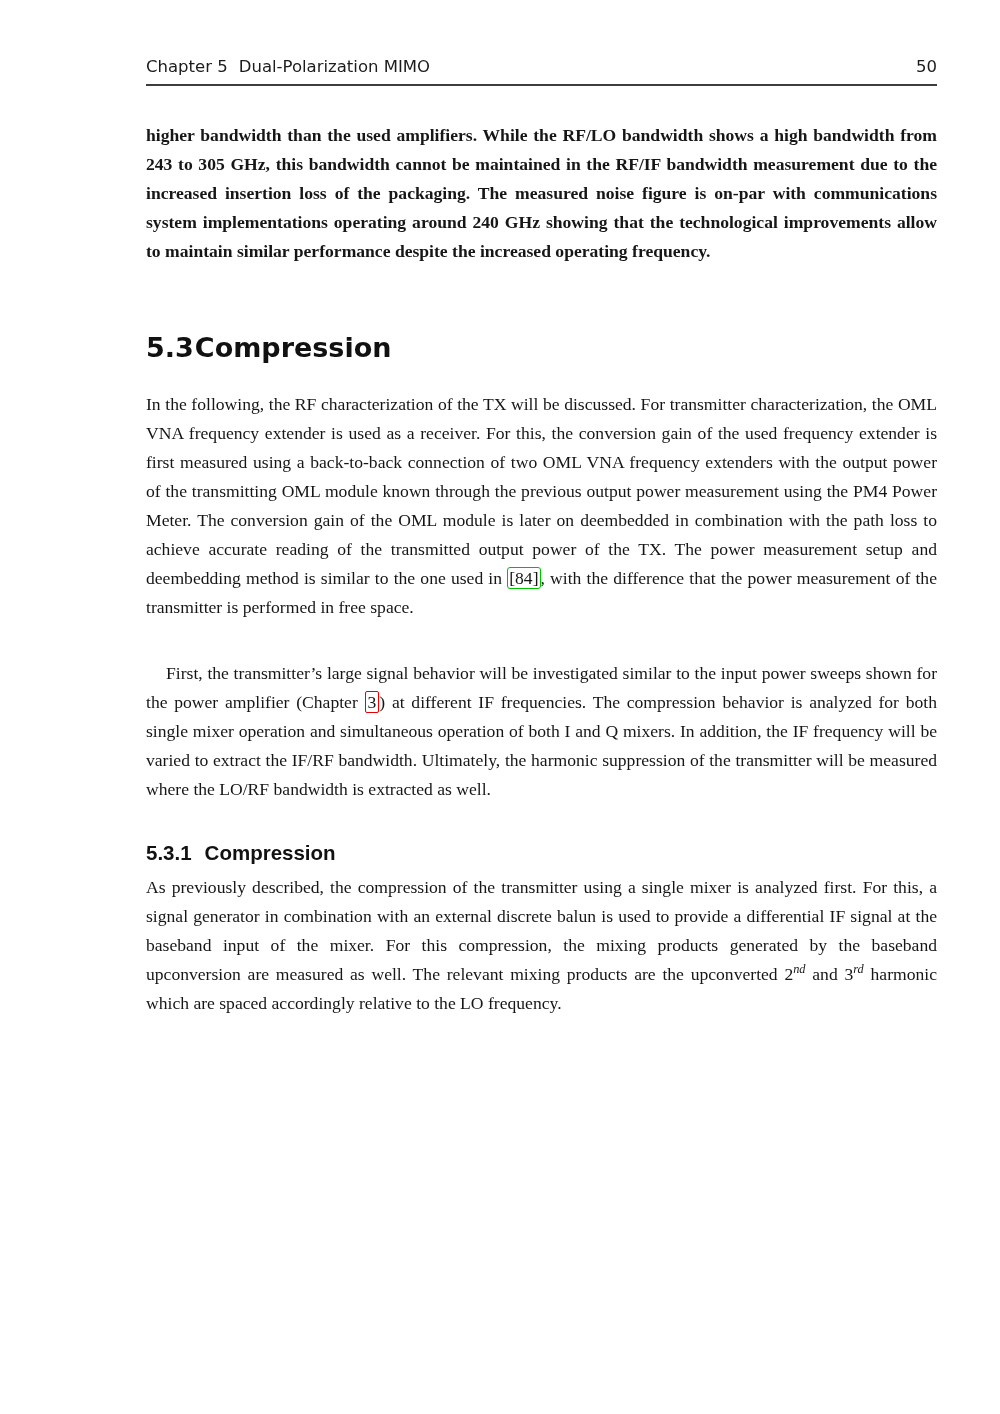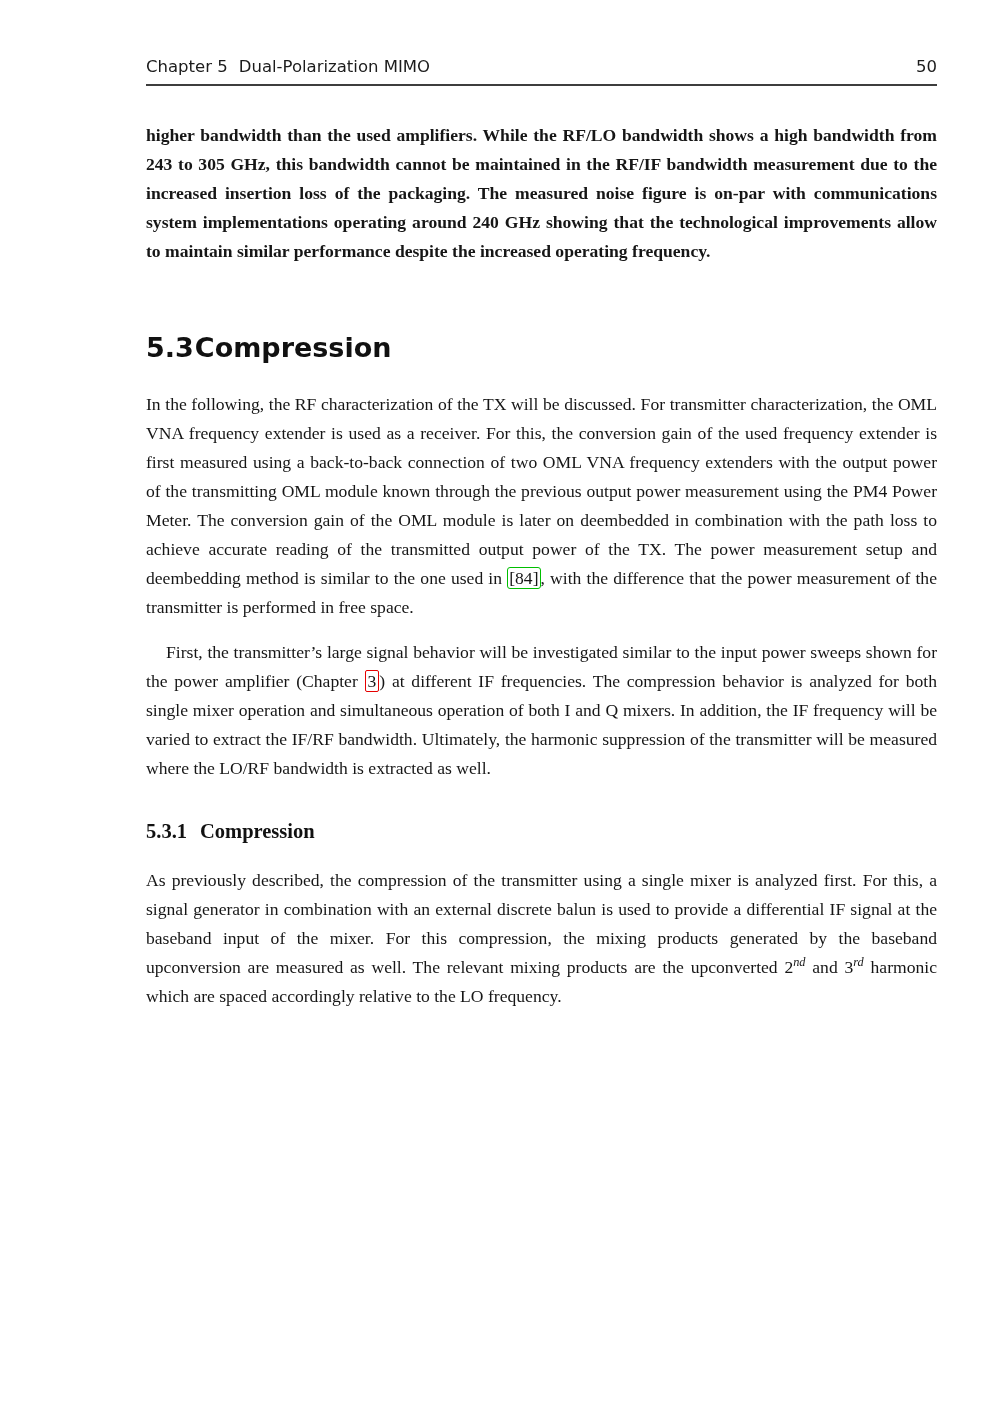--- a/index.html
+++ b/index.html
@@ -35,30 +35,30 @@
   .p-intro { margin-top: 35px; font-weight: bold; }
   .section-heading {
     font-family: "DejaVu Sans", sans-serif;
     font-weight: bold;
     font-size: 27px;
     margin: 66px 0 0 0;
     color: #111;
   }
   .section-heading .num { margin-right: 1px; }
   .p-transmitter { margin-top: 27px; }
-  .p-large-signal { margin-top: 16px; text-indent: 20px; }
+  .p-large-signal { margin-top: 37px; text-indent: 20px; }
   .subsection-heading {
-    font-family: Liberation Serif, serif;
+    font-family: Liberation Sans, sans-serif;
     font-weight: bold;
     font-size: 20.5px;
     margin: 37px 0 0 0;
     color: #111;
   }
   .subsection-heading .num { margin-right: 13px; }
-  .p-compression { margin-top: 23px; }
+  .p-compression { margin-top: 8px; }
   a.cite-box {
     color: inherit;
     text-decoration: none;
     border: 1.6px solid var(--citation-border, #00bf00);
     border-radius: 3px;
     padding: 0 1px;
     cursor: pointer;
   }
   a.ref-box {
     color: inherit;

